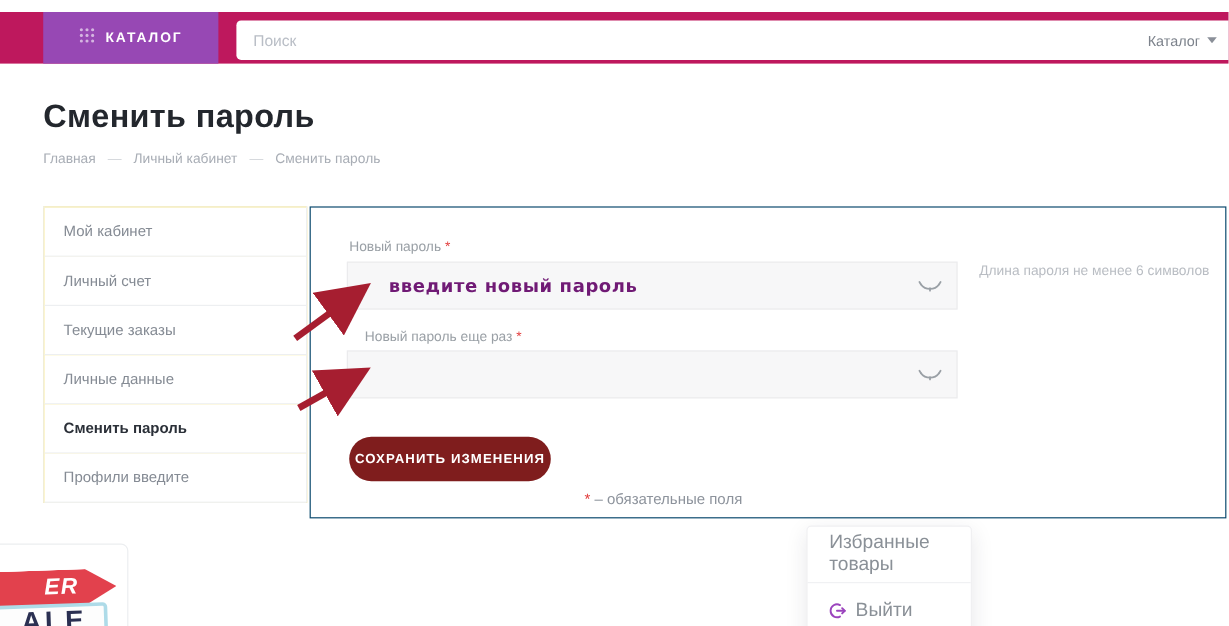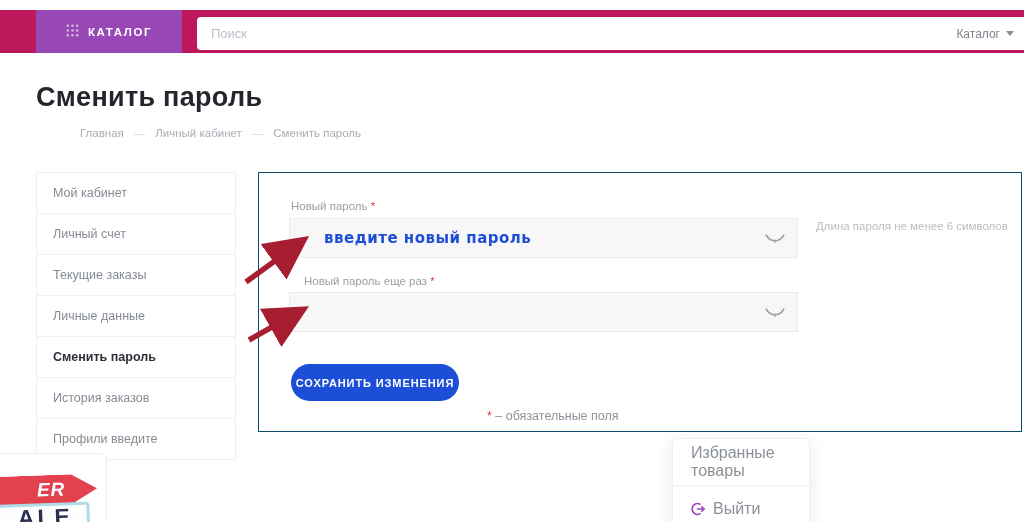--- a/index.html
+++ b/index.html
@@ -14,41 +14,41 @@
   .search-wrap { position:absolute; left:197px; top:7px; height:33px; width:827px; background:#fff; border-radius:4px 0 0 4px;
     display:flex; align-items:center; }
   .search-input { flex:1; height:100%; border:none; outline:none; font-size:13px; padding:0 14px; color:#444;
     font-family:"Liberation Sans", sans-serif; background:transparent; }
   .search-input::placeholder { color:#b9bec6; }
   .cat-select { display:flex; align-items:center; gap:6px; padding-right:10px; color:#7d838c; font-size:12px; cursor:pointer; white-space:nowrap; }
   .caret { width:0; height:0; border-left:4px solid transparent; border-right:4px solid transparent; border-top:5px solid #8a8f98; }
 
   
   .page-title { position:absolute; left:36px; top:82px; font-size:27px; font-weight:bold; color:#23272d; letter-spacing:0.3px; }
-  .breadcrumb { position:absolute; left:36px; top:127px; font-size:11.5px; color:#a8adb5; display:flex; gap:10px; align-items:center;margin-left:44px; }
+  .breadcrumb { position:absolute; left:36px; top:127px; font-size:11.5px; color:#a8adb5; display:flex; gap:10px; align-items:center; }
   .breadcrumb a { color:#a8adb5; text-decoration:none; }
   .bc-sep { color:#d4d7db; }
 
   
-  .sidebar { position:absolute; left:36px; top:172px; width:200px; border:1px solid #edeff1; border-bottom:none; background:#fde047; }
+  .sidebar { position:absolute; left:36px; top:172px; width:220px; border:1px solid #edeff1; border-bottom:none; background:#fde047; }
   .side-item { height:41px; display:flex; align-items:center; padding-left:16px; border-bottom:1px solid #edeff1;
     font-size:12.5px; color:#858b94; cursor:pointer; background:#fff; }
   .side-item.active { font-weight:bold; color:#2b3038; }
 
   
   .card { position:absolute; left:258px; top:172px; width:764px; height:260px; background:#fff; border:1px solid #0c4a6e; }
   .field-label { position:absolute; font-size:11.5px; color:#9aa0a6; }
   .req { color:#e23b3b; }
   .pw-input { position:absolute; left:30px; width:509px; height:40px; background:#f7f7f8; border:1px solid #ebebed;
     display:flex; align-items:center; cursor:text; }
-  .pw-annotation { font-family:"DejaVu Sans", sans-serif; font-weight:bold; font-size:15px; color:#1d4ed8; padding-left:34px; letter-spacing:0.5px; }
+  .pw-annotation { font-family:"DejaVu Sans", sans-serif; font-weight:bold; font-size:15px; color:#701a75; padding-left:34px; letter-spacing:0.5px; }
   .eye { position:absolute; right:12px; top:50%; transform:translateY(-50%); cursor:pointer; line-height:0; }
   .hint { position:absolute; left:557px; top:47px; font-size:11.5px; color:#b9bdc3; }
   .save-btn { position:absolute; left:32px; top:191px; width:168px; height:37px; border:none; border-radius:19px;
-    background:#1d4ed8; color:#fff; font-size:11px; font-weight:bold; letter-spacing:0.9px; cursor:pointer;
+    background:#7f1d1d; color:#fff; font-size:11px; font-weight:bold; letter-spacing:0.9px; cursor:pointer;
     font-family:"Liberation Sans", sans-serif; }
   .req-note { position:absolute; left:228px; top:202px; font-size:12.5px; color:#8d939c;margin-top:34px; }
 
   
   .arrows { position:absolute; left:0; top:0; width:1024px; height:522px; pointer-events:none; }
 
   
   .acct-menu { position:absolute; left:672px; top:438px; width:138px; height:96px; background:#fff;
     border:1px solid #f0f0f2; border-radius:4px; box-shadow:0 6px 18px rgba(40,40,60,0.10); }
   .acct-item { display:flex; align-items:center; gap:8px; padding:0 18px; height:46px; font-size:16px; color:#8a9097; cursor:pointer; }
@@ -107,21 +107,20 @@
     <span class="bc-sep">—</span>
     <span>Сменить пароль</span>
   </div>
 
   <div class="sidebar">
     <div class="side-item">Мой кабинет</div>
     <div class="side-item">Личный счет</div>
     <div class="side-item">Текущие заказы</div>
     <div class="side-item">Личные данные</div>
     <div class="side-item active">Сменить пароль</div>
-    <div class="side-item">История заказов</div>
     <div class="side-item">Профили введите</div>
   </div>
 
   <div class="card">
     <div class="field-label" style="left:32px; top:27px;">
       <span>Новый пароль</span>
       <span class="req">*</span>
     </div>
     <div class="pw-input" style="top:45px;">
       <span class="pw-annotation">введите новый пароль</span>

